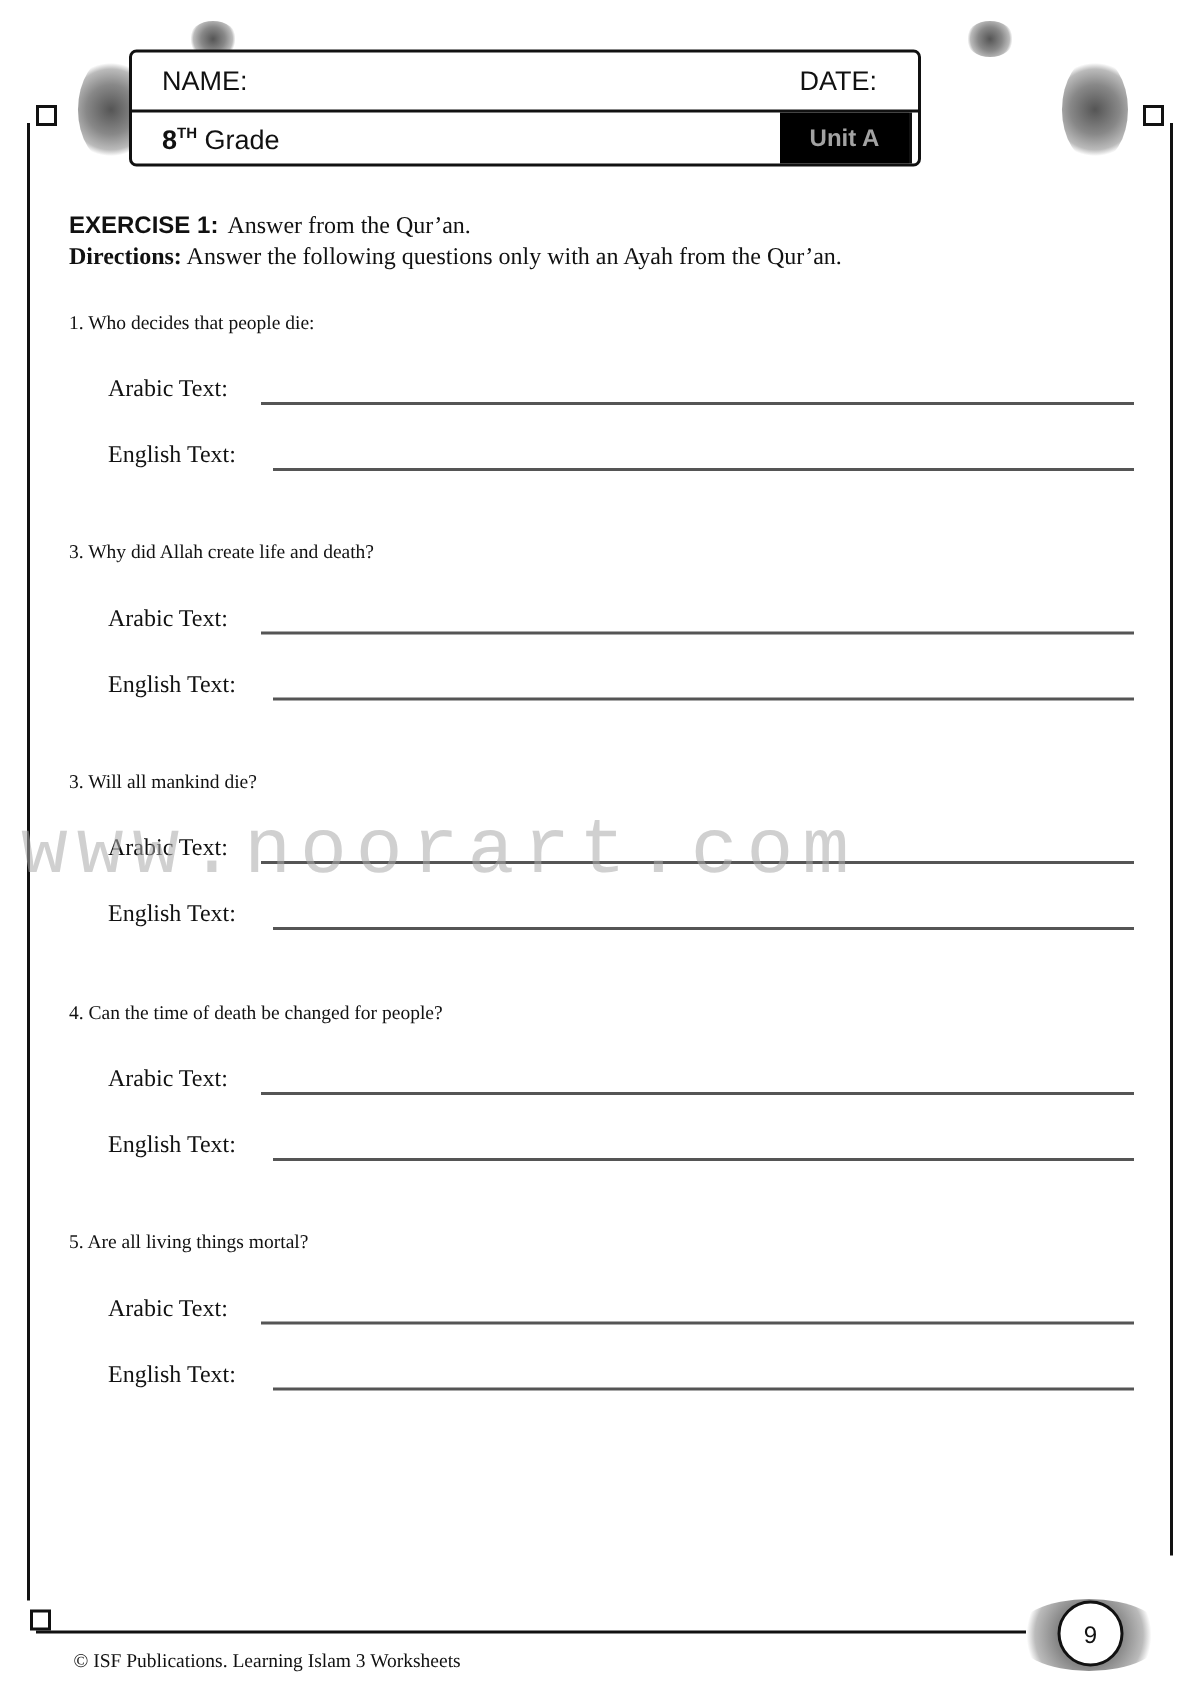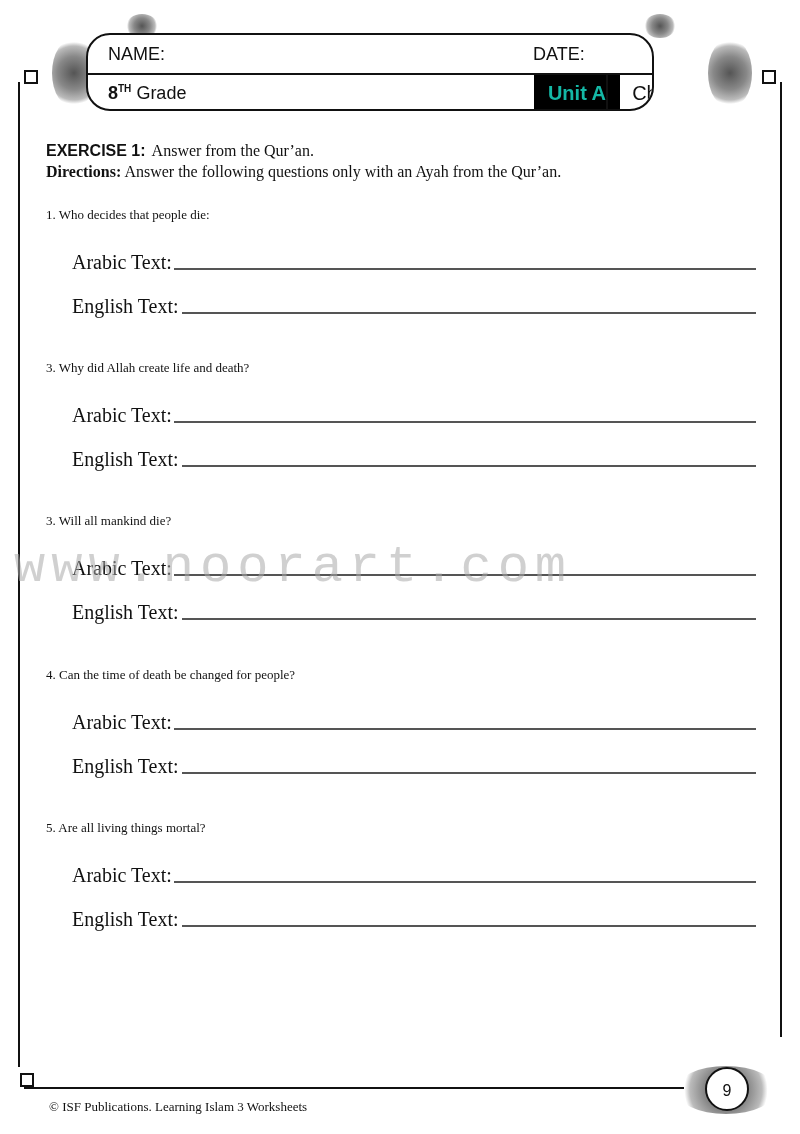--- a/index.html
+++ b/index.html
@@ -2,34 +2,34 @@
 <html><head>
 <meta charset="utf-8">
 <style>
   html, body { margin:0; padding:0; background:#fff; }
   body { width:800px; height:1134px; position:relative; overflow:hidden; font-family:"Liberation Serif", serif; color:#111; }
   .frame-left { position:absolute; left:18px; top:82px; width:2px; height:985px; background:#111; }
   .frame-right { position:absolute; left:780px; top:82px; width:2px; height:955px; background:#111; }
   .frame-bottom { position:absolute; left:24px; top:1087px; width:660px; height:2px; background:#111; }
   .corner { position:absolute; width:14px; height:14px; border:2px solid #111; box-sizing:border-box; }
   .orn { position:absolute; border-radius:50%; background:radial-gradient(circle, #555 0%, #888 40%, #bbb 65%, rgba(255,255,255,0) 75%); }
-  .header-box { position:absolute; left:86px; top:33px; width:568px; height:78px; border:2.5px solid #111; border-radius:24px; box-sizing:border-box; background:#fff; overflow:hidden; font-family:"Liberation Sans", sans-serif; }
+  .header-box { position:absolute; left:86px; top:33px; width:528px; height:78px; border:2.5px solid #111; border-radius:5px; box-sizing:border-box; background:#fff; overflow:hidden; font-family:"Liberation Sans", sans-serif; }
   .hrow1 { position:absolute; left:0; top:0; right:0; height:38px; border-bottom:2.5px solid #111; }
   .hrow2 { position:absolute; left:0; top:40px; right:0; height:36px; }
   .name-lbl { position:absolute; left:20px; top:9px; font-size:18px; }
   .date-lbl { position:absolute; left:445px; top:9px; font-size:18px; }
   .grade { position:absolute; left:20px; top:8px; font-size:18px; }
   .grade b sup { font-size:10px;text-align:center; }
-  .unit { position:absolute; left:446px; top:0; width:86px; height:36px; background:#000; color:#14b8a6; font-weight:bold; font-size:20px; line-height:36px; text-align:center; }
+  .unit { position:absolute; left:432px; top:0; width:86px; height:36px; background:#000; color:#a3a3a3; font-weight:bold; font-size:16px; line-height:36px; text-align:center; }
   .chapter { position:absolute; left:518px; top:0; width:114px; height:36px; border-left:2px solid #111; font-size:20px; line-height:36px; text-align:right; box-sizing:border-box; }
   .ex-title { position:absolute; left:46px; top:142px; font-size:16px;text-align:right; }
   .ex-title .lbl { font-family:"Liberation Sans", sans-serif; font-weight:bold; font-size:16px; margin-right:6px; }
   .directions { position:absolute; left:46px; top:163px; font-size:16px; }
   .question { position:absolute; left:46px; font-size:13px; }
-  .answer { position:absolute; left:72px; font-size:20px; display:flex; align-items:flex-start; }
+  .answer { position:absolute; left:72px; font-size:16px; display:flex; align-items:flex-start; }
   .watermark { position:absolute; left:14px; top:538px; font-family:"Liberation Mono", monospace; font-size:52px; color:rgba(170,170,170,0.55); letter-spacing:6px; white-space:nowrap; pointer-events:none; }
   .footer { position:absolute; left:49px; top:1099px; font-size:13px; }
   .page-num { position:absolute; left:705px; top:1067px; width:44px; height:44px; border:2px solid #111; border-radius:50%; background:#fff; font-family:"Liberation Sans", sans-serif; font-size:16px; text-align:center; line-height:44px; box-sizing:border-box; }
 </style>
 </head>
 <body>
 
 <div class="frame-left"></div>
 <div class="frame-right"></div>
 <div class="frame-bottom"></div>

